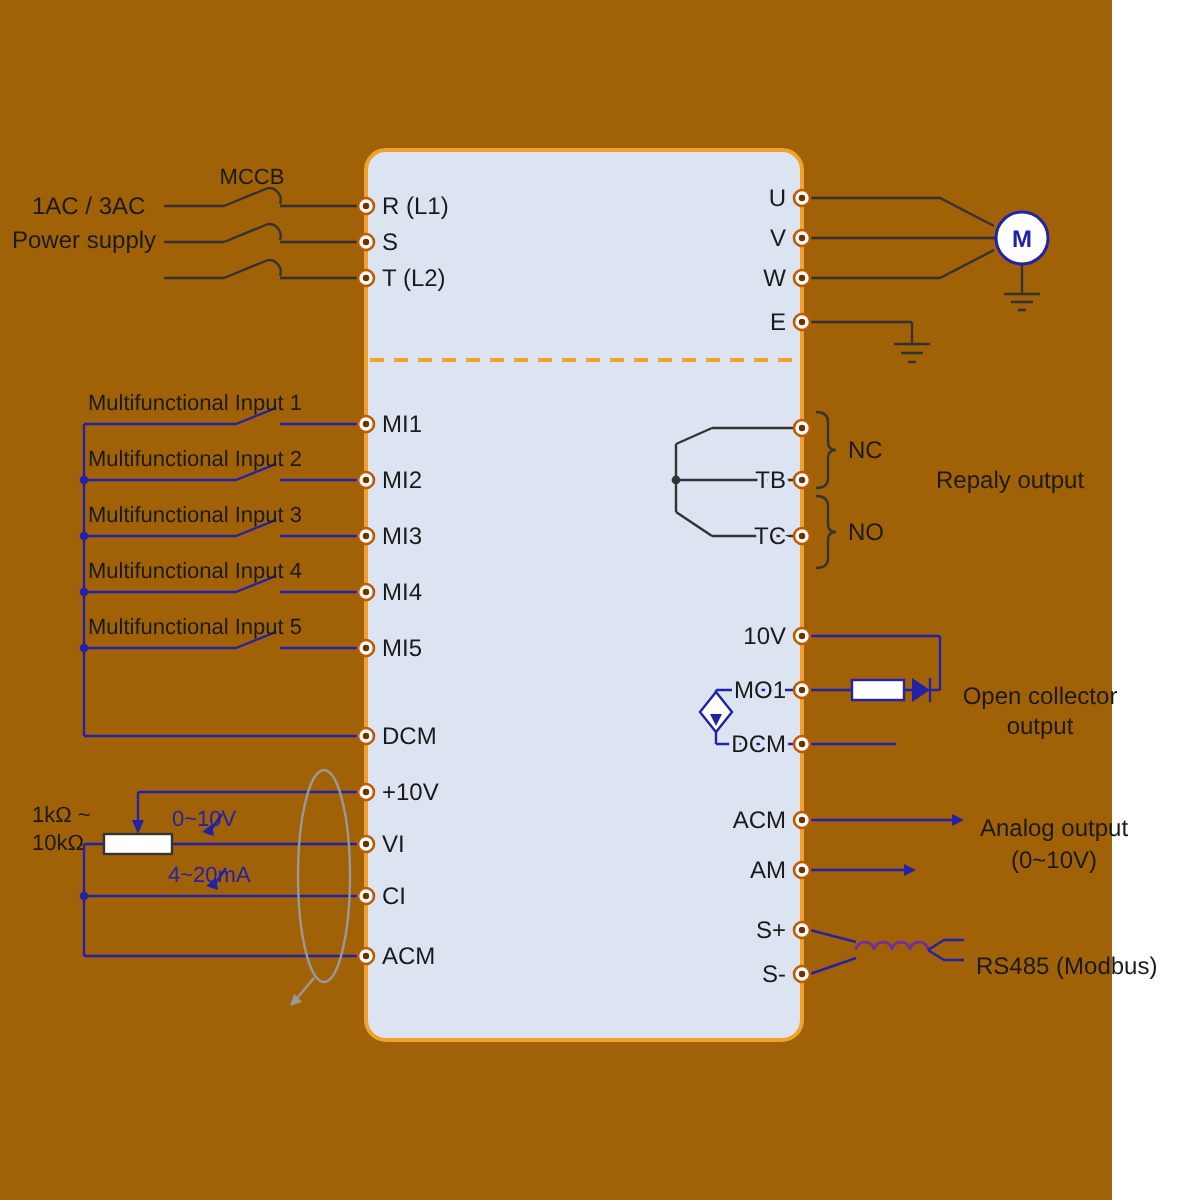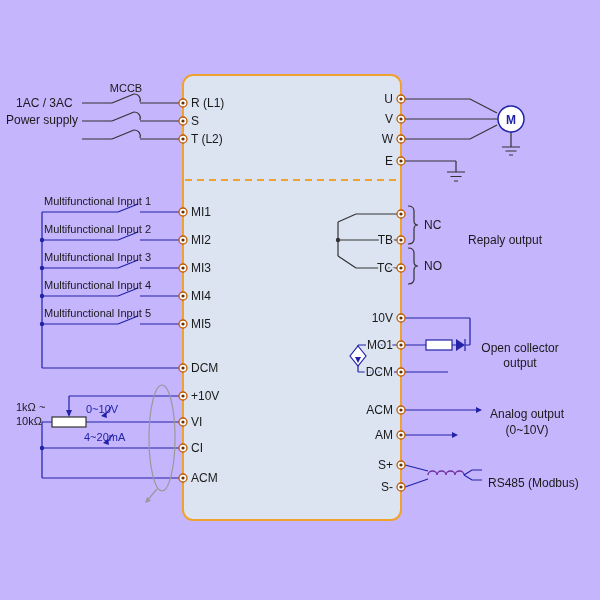--- a/index.html
+++ b/index.html
@@ -1,16 +1,16 @@
 <!DOCTYPE html>
 <html style="--box_fill: #dce4f2; --box_border: #f0a22e; --wire_blue: #2222a8; --wire_dark: #333333; --terminal_ring: #c05a00; --coil_purple: #7030a0; --shield_gray: #999999;"><head>
 <meta charset="utf-8">
 <style>
   html,body { margin:0; padding:0; background:#ffffff; }
-  #canvas { position:relative; width:600px; height:600px; background:#c4b5fd;
+  #canvas { position:relative; width:556px; height:600px; background:#a16207;
             font-family:"Liberation Sans", sans-serif; }
   svg { display:block; }
   text { font-family:"Liberation Sans", sans-serif; fill:#1a1a1a; }
   .t12 { font-size:12px; }
   .t11 { font-size:11px; }
   .end { text-anchor:end; }
   .mid { text-anchor:middle; }
   .blue-text { fill:var(--wire_blue); }
   .bold { font-weight:bold; }
   .box { fill:var(--box_fill); stroke:var(--box_border); stroke-width:2; }

